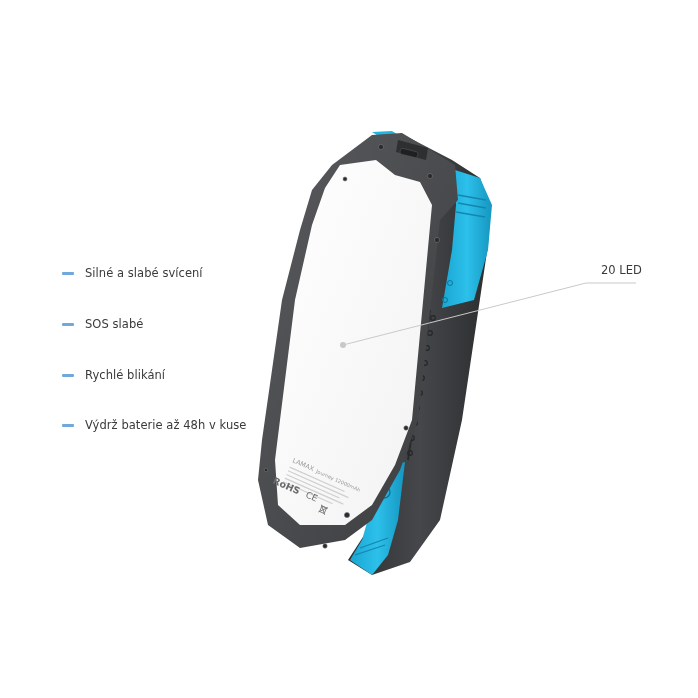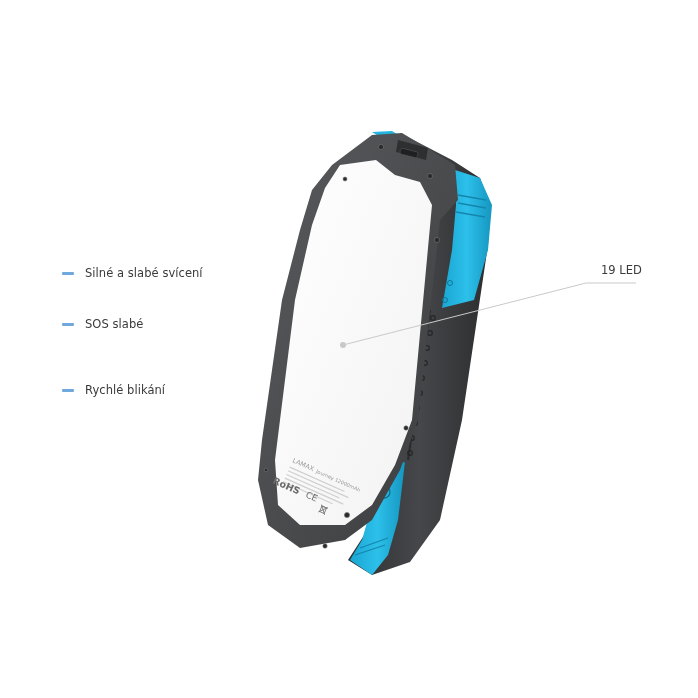--- a/index.html
+++ b/index.html
@@ -168,19 +168,23 @@
 
 <div class="features">
   <div class="feature" style="top:265px;">
     <span class="dash"></span>
     <span class="label">Silné a slabé svícení</span>
   </div>
   <div class="feature" style="top:316px;">
     <span class="dash"></span>
     <span class="label">SOS slabé</span>
   </div>
-  <div class="feature" style="top:382px;">
+  <div class="feature" style="top:367px;">
     <span class="dash"></span>
     <span class="label">Rychlé blikání</span>
   </div>
+  <div class="feature" style="top:417px;">
+    <span class="dash"></span>
+    <span class="label">Výdrž baterie až 48h v kuse</span>
+  </div>
 </div>
 
-<div class="callout-label">19 LED</div>
+<div class="callout-label">20 LED</div>
 
 </body></html>

